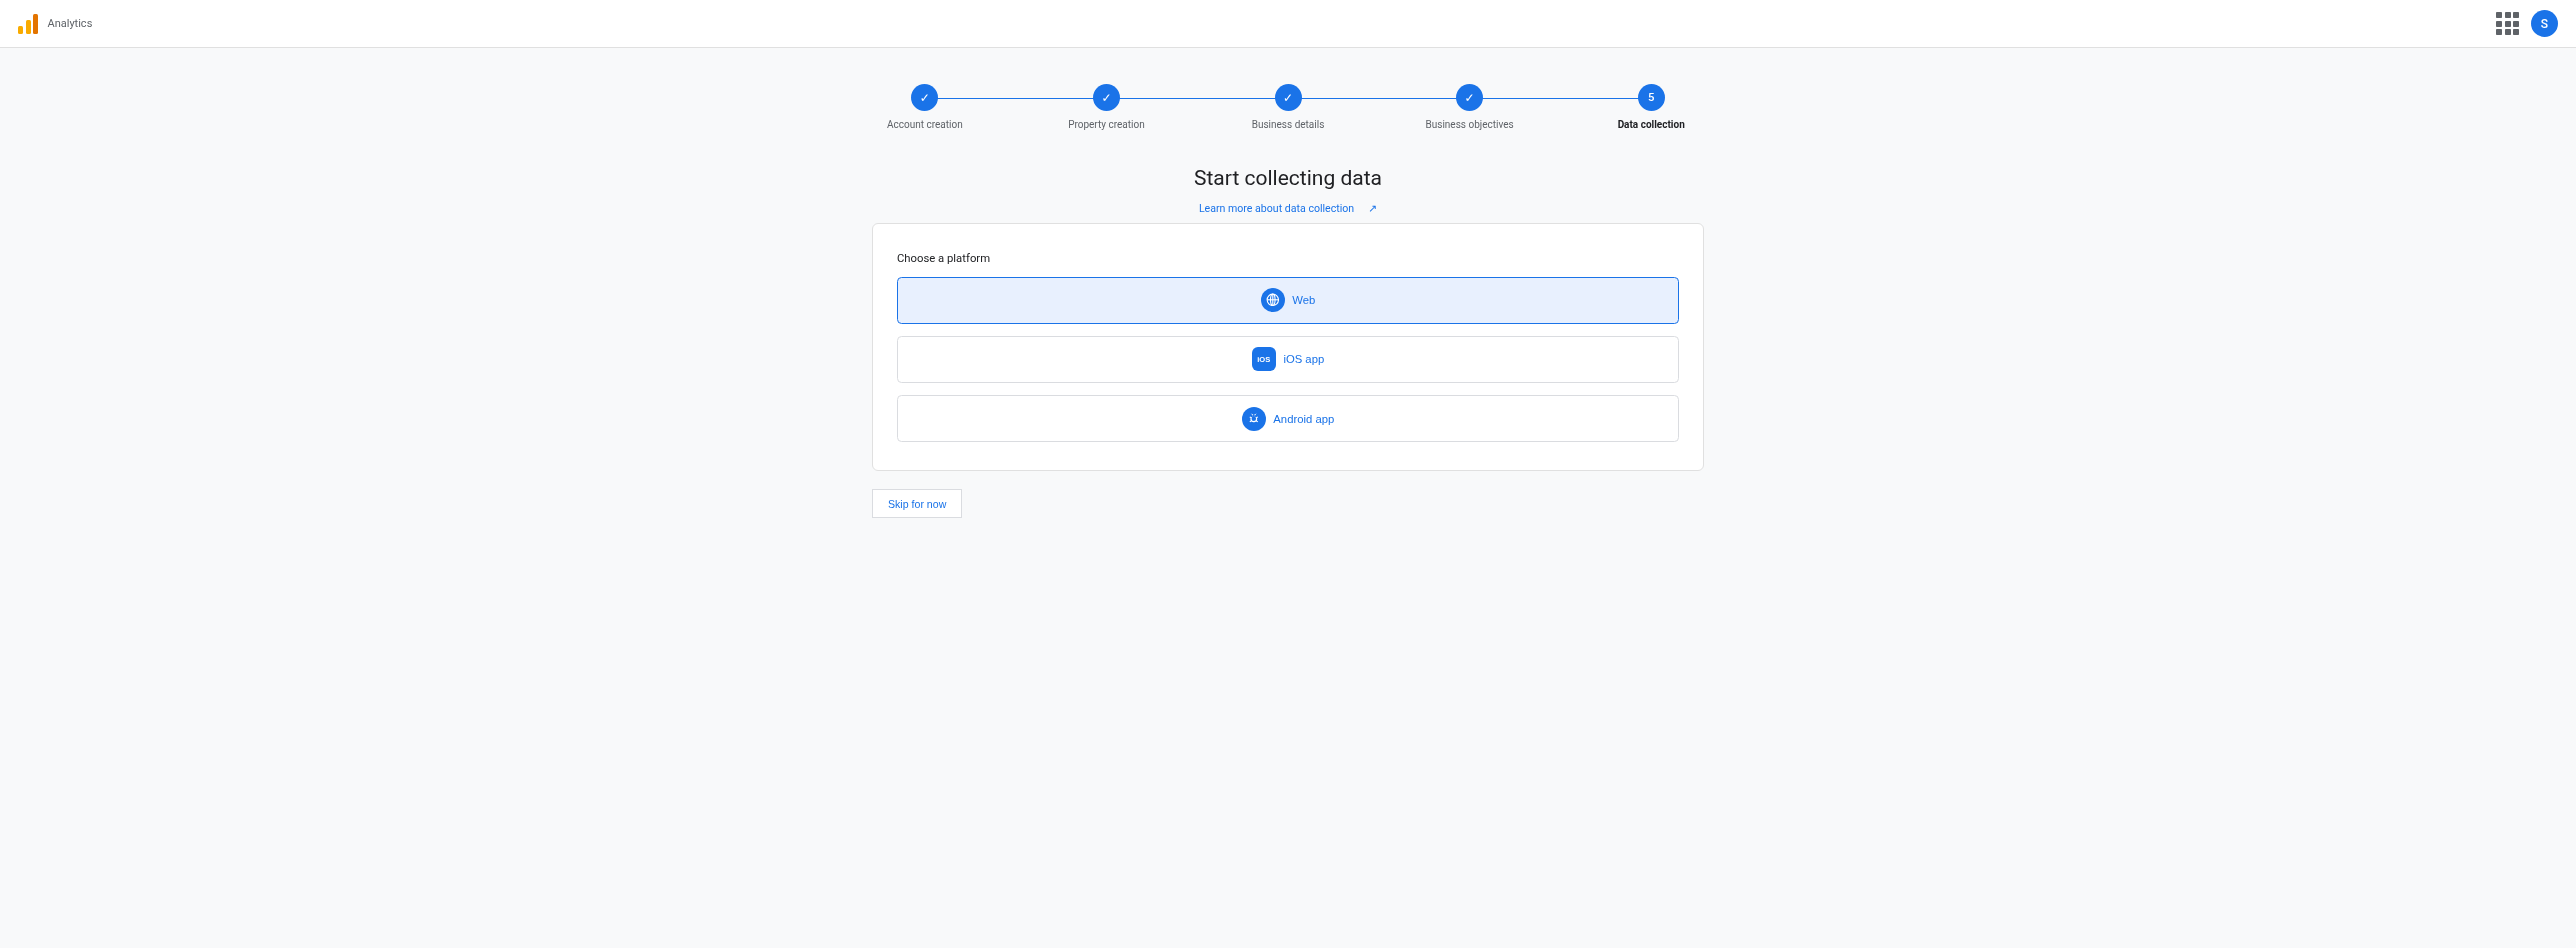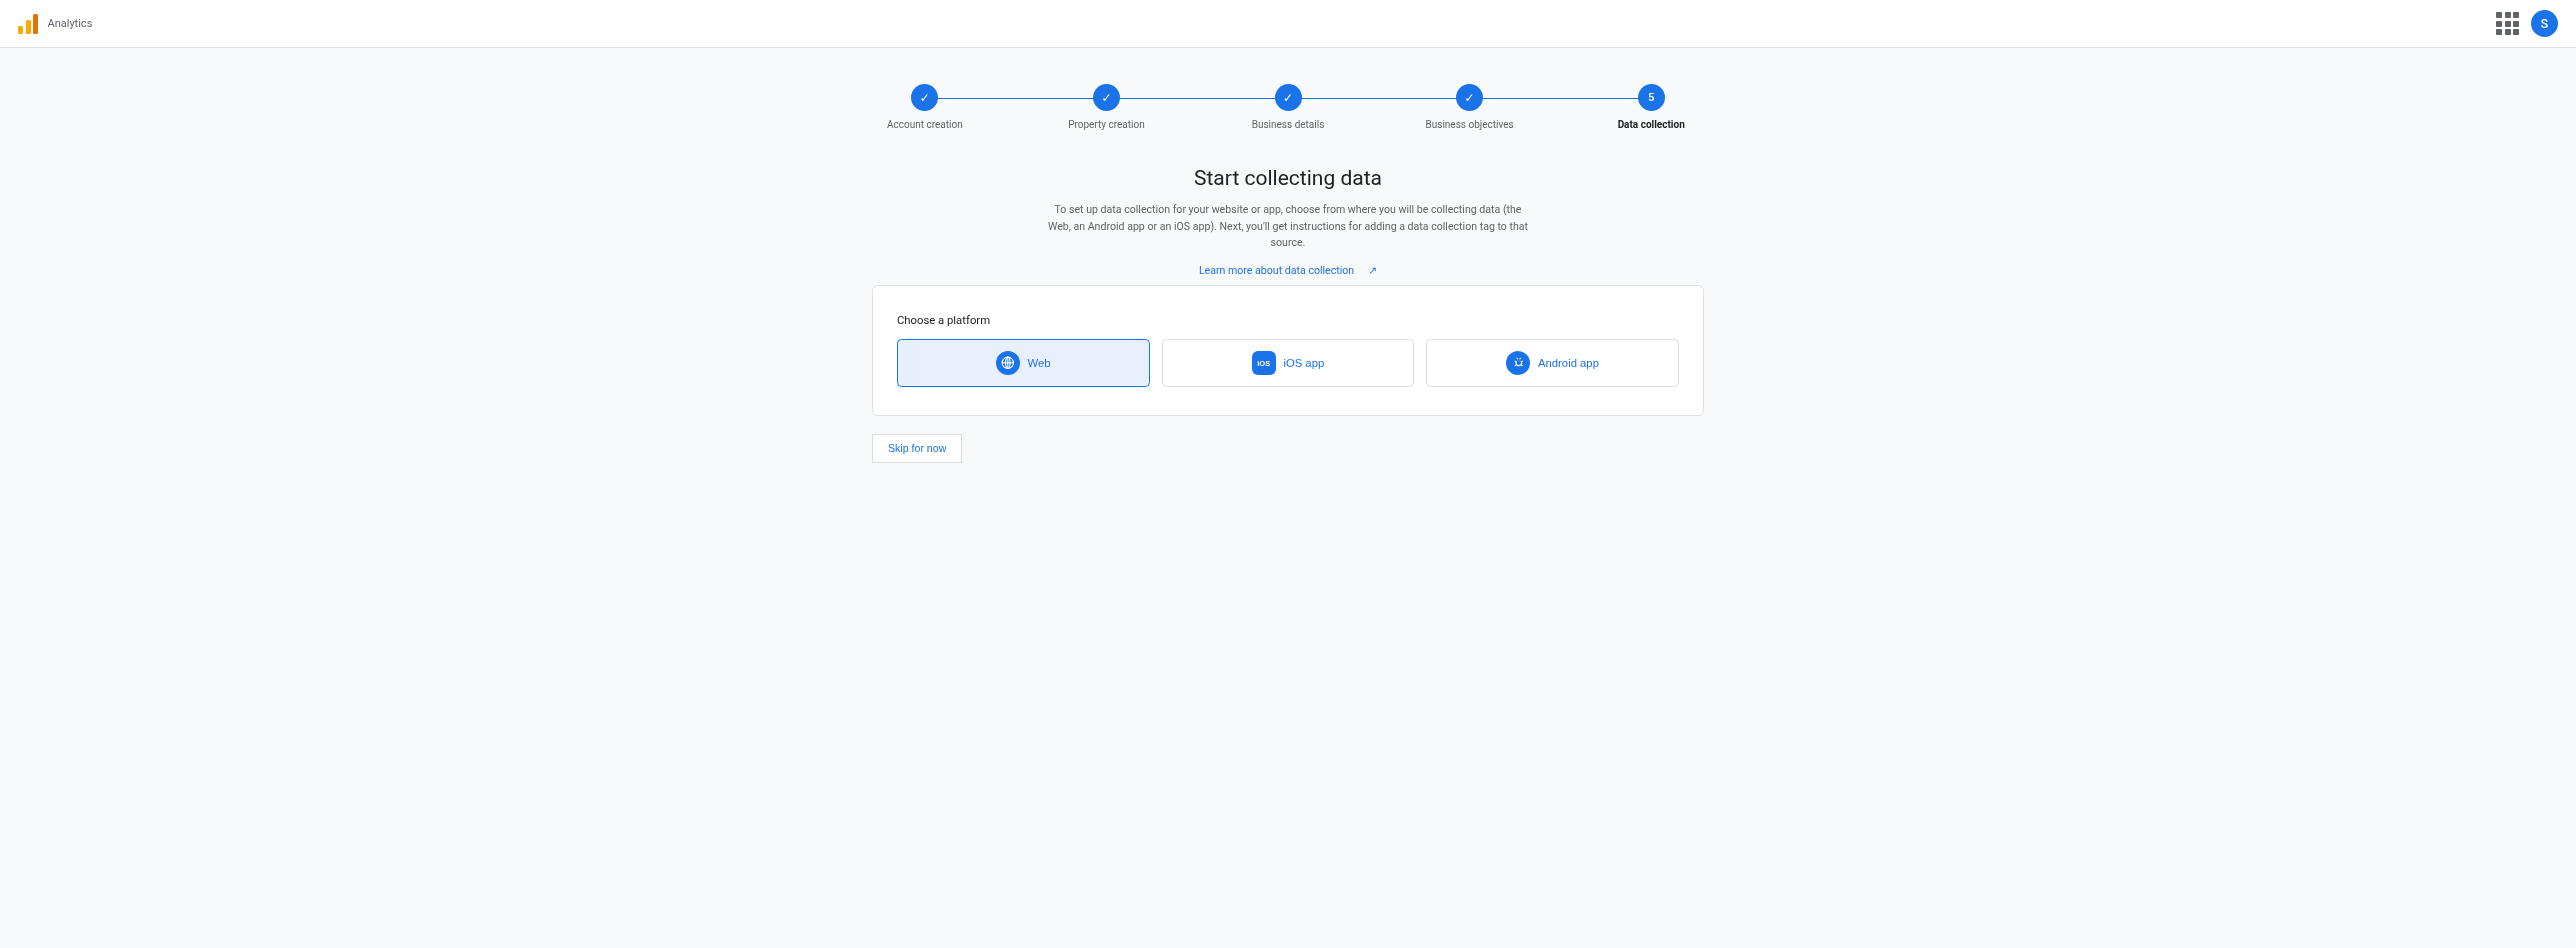--- a/index.html
+++ b/index.html
@@ -191,20 +191,21 @@
     }
     .platform-label {
       font-size: 11.3px;
       color: #202124;
       margin-bottom: 12px;
       font-weight: 400;
     }
     .platform-options {
       display: flex;
       gap: 12px;
+      flex-direction: column;
     }
     .platform-btn {
       flex: 1;
       display: flex;
       align-items: center;
       justify-content: center;
       gap: 7.6px;
       padding: 10.6px 15px;
       border: 1.5px solid #1a73e8;
       border-radius: 4.5px;
@@ -321,21 +322,20 @@
       <div class="step-circle active">
         <span>5</span>
       </div>
       <span class="step-label bold">Data collection</span>
     </div>
 
   </nav>
 
   <div class="content">
     <h1 class="page-title">Start collecting data</h1>
-    <p class="page-description">To set up data collection for your website or app, choose from where you will be collecting data (the Web, an Android app or an iOS app). Next, you'll get instructions for adding a data collection tag to that source.</p>
     <a class="learn-link" href="#">
       <span>Learn more about data collection</span>
       <span class="external-icon">↗</span>
     </a>
   </div>
 
   <div class="platform-card">
     <div class="platform-label">Choose a platform</div>
     <div class="platform-options">
 

